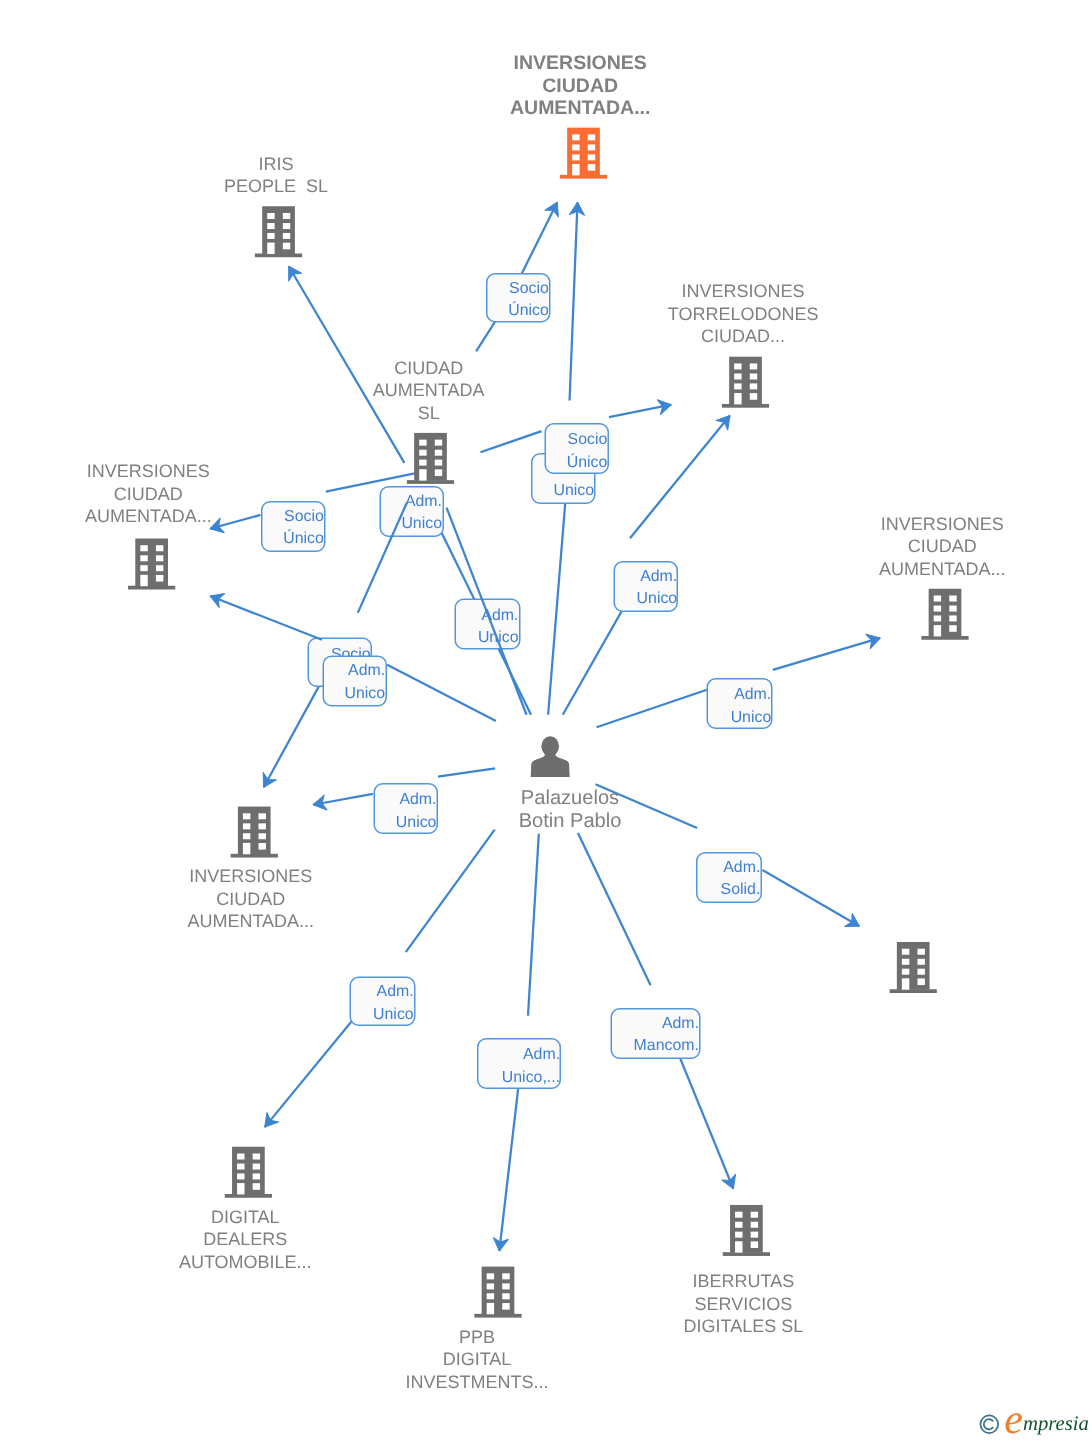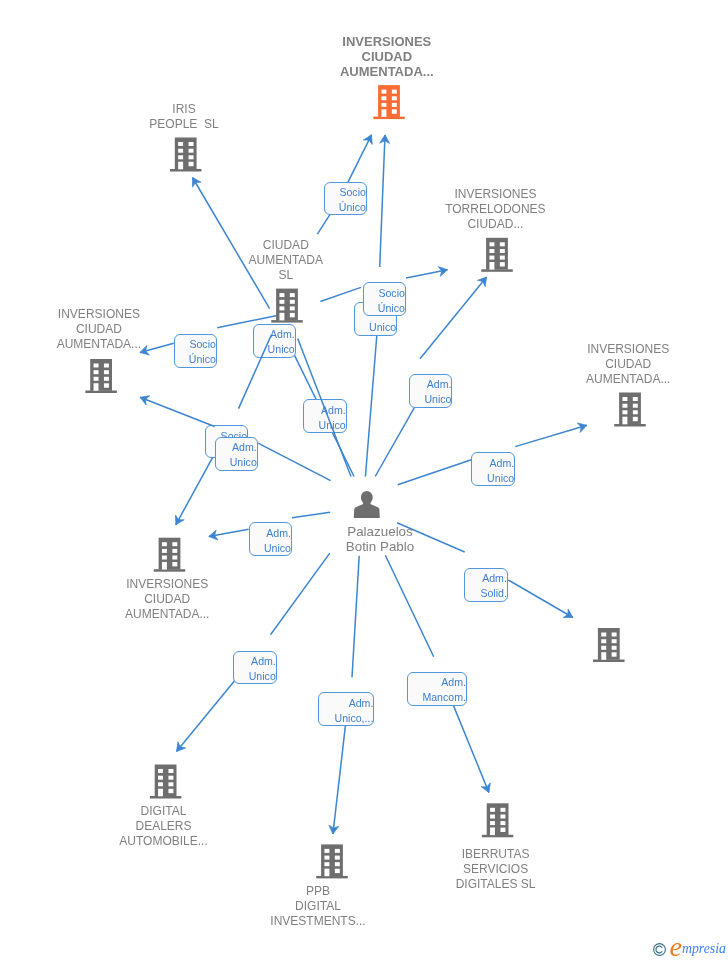--- a/index.html
+++ b/index.html
@@ -19,21 +19,21 @@
            border:1.5px solid #5296db;border-radius:6px;
            background:#fafafa;color:#3f7fd0;font-size:10.6px;line-height:15px;
            text-align:right;white-space:pre;padding-top:2.4px;margin-top:15px;}
   .credit{position:absolute;left:649px;top:938px;height:22px;color:#2e6a82;}
   .credit .c-mark{position:absolute;left:2.5px;top:4.3px;}
   .credit .c-e{position:absolute;left:20.5px;top:-5.5px;
                font-family:"Liberation Serif",serif;font-style:italic;
                font-size:28px;line-height:28px;color:#f57c20;}
   .credit .c-rest{position:absolute;left:33px;top:4.2px;
                   font-family:"Liberation Serif",serif;font-style:italic;
-                  font-size:13.8px;line-height:14px;color:#3b82f6;}
+                  font-size:13.8px;line-height:14px;color:#14532d;}
 </style>
 </head>
 <body>
 
 <div id="stage">
   <svg id="graph" viewBox="0 0 728 960">
       <g>
         <g>
           <polyline points="269.6,308.6 192.5,177.5" fill="none" stroke="#3d85d0" stroke-width="1.5"></polyline>
           <path d="M 192.5 177.5 L 201.0681695343383 182.20600370068243 L 195.4807714612806 182.56847131743044 L 192.44832035503484 187.2753429205474 Z" fill="#3d85d0" stroke="#3d85d0" stroke-width="0.7" stroke-linejoin="round"></path>

